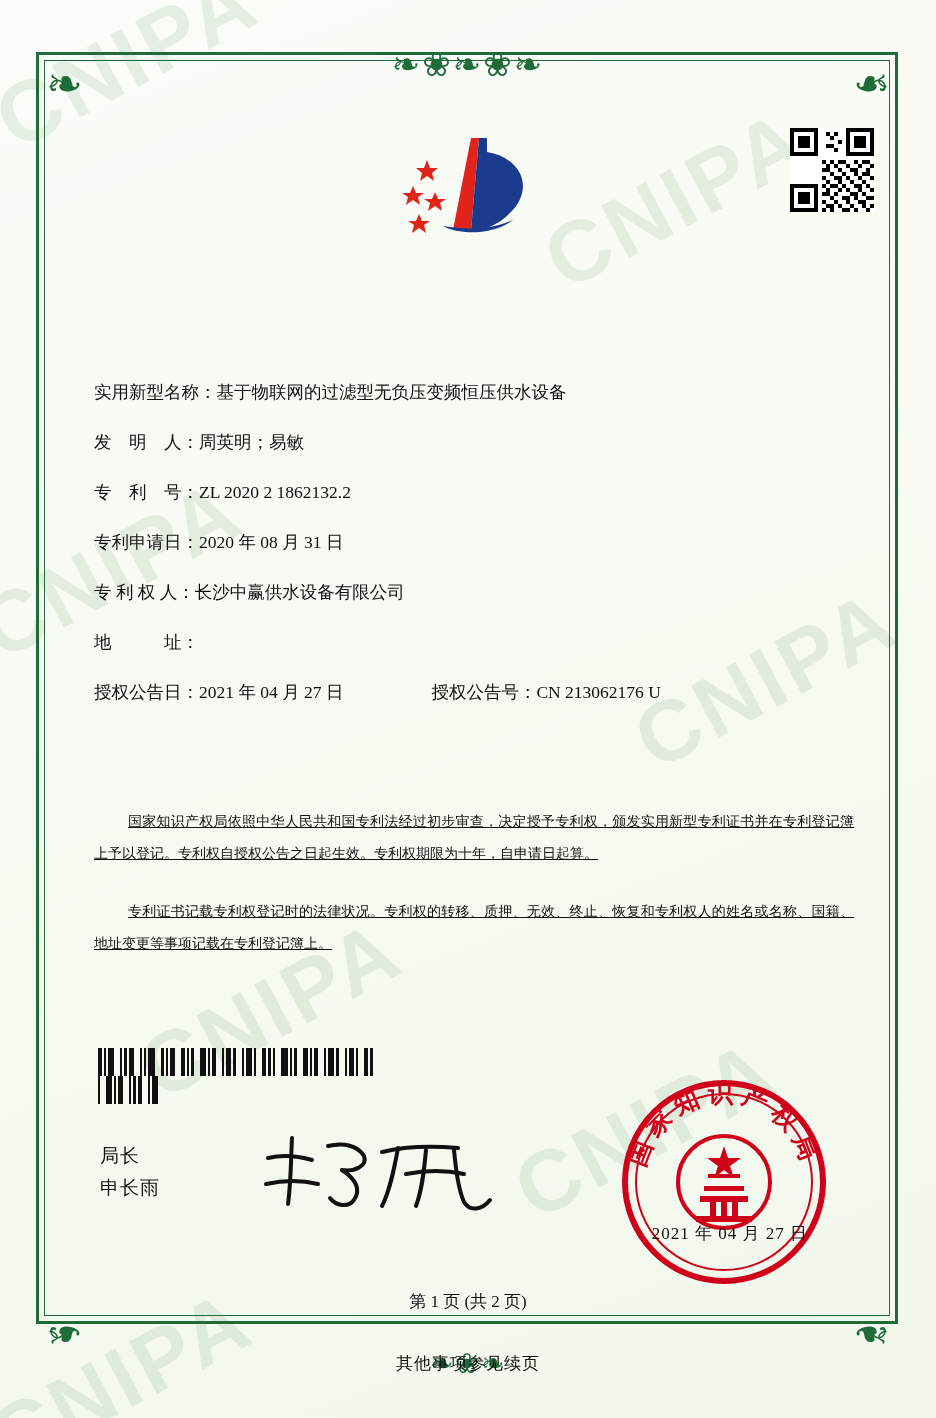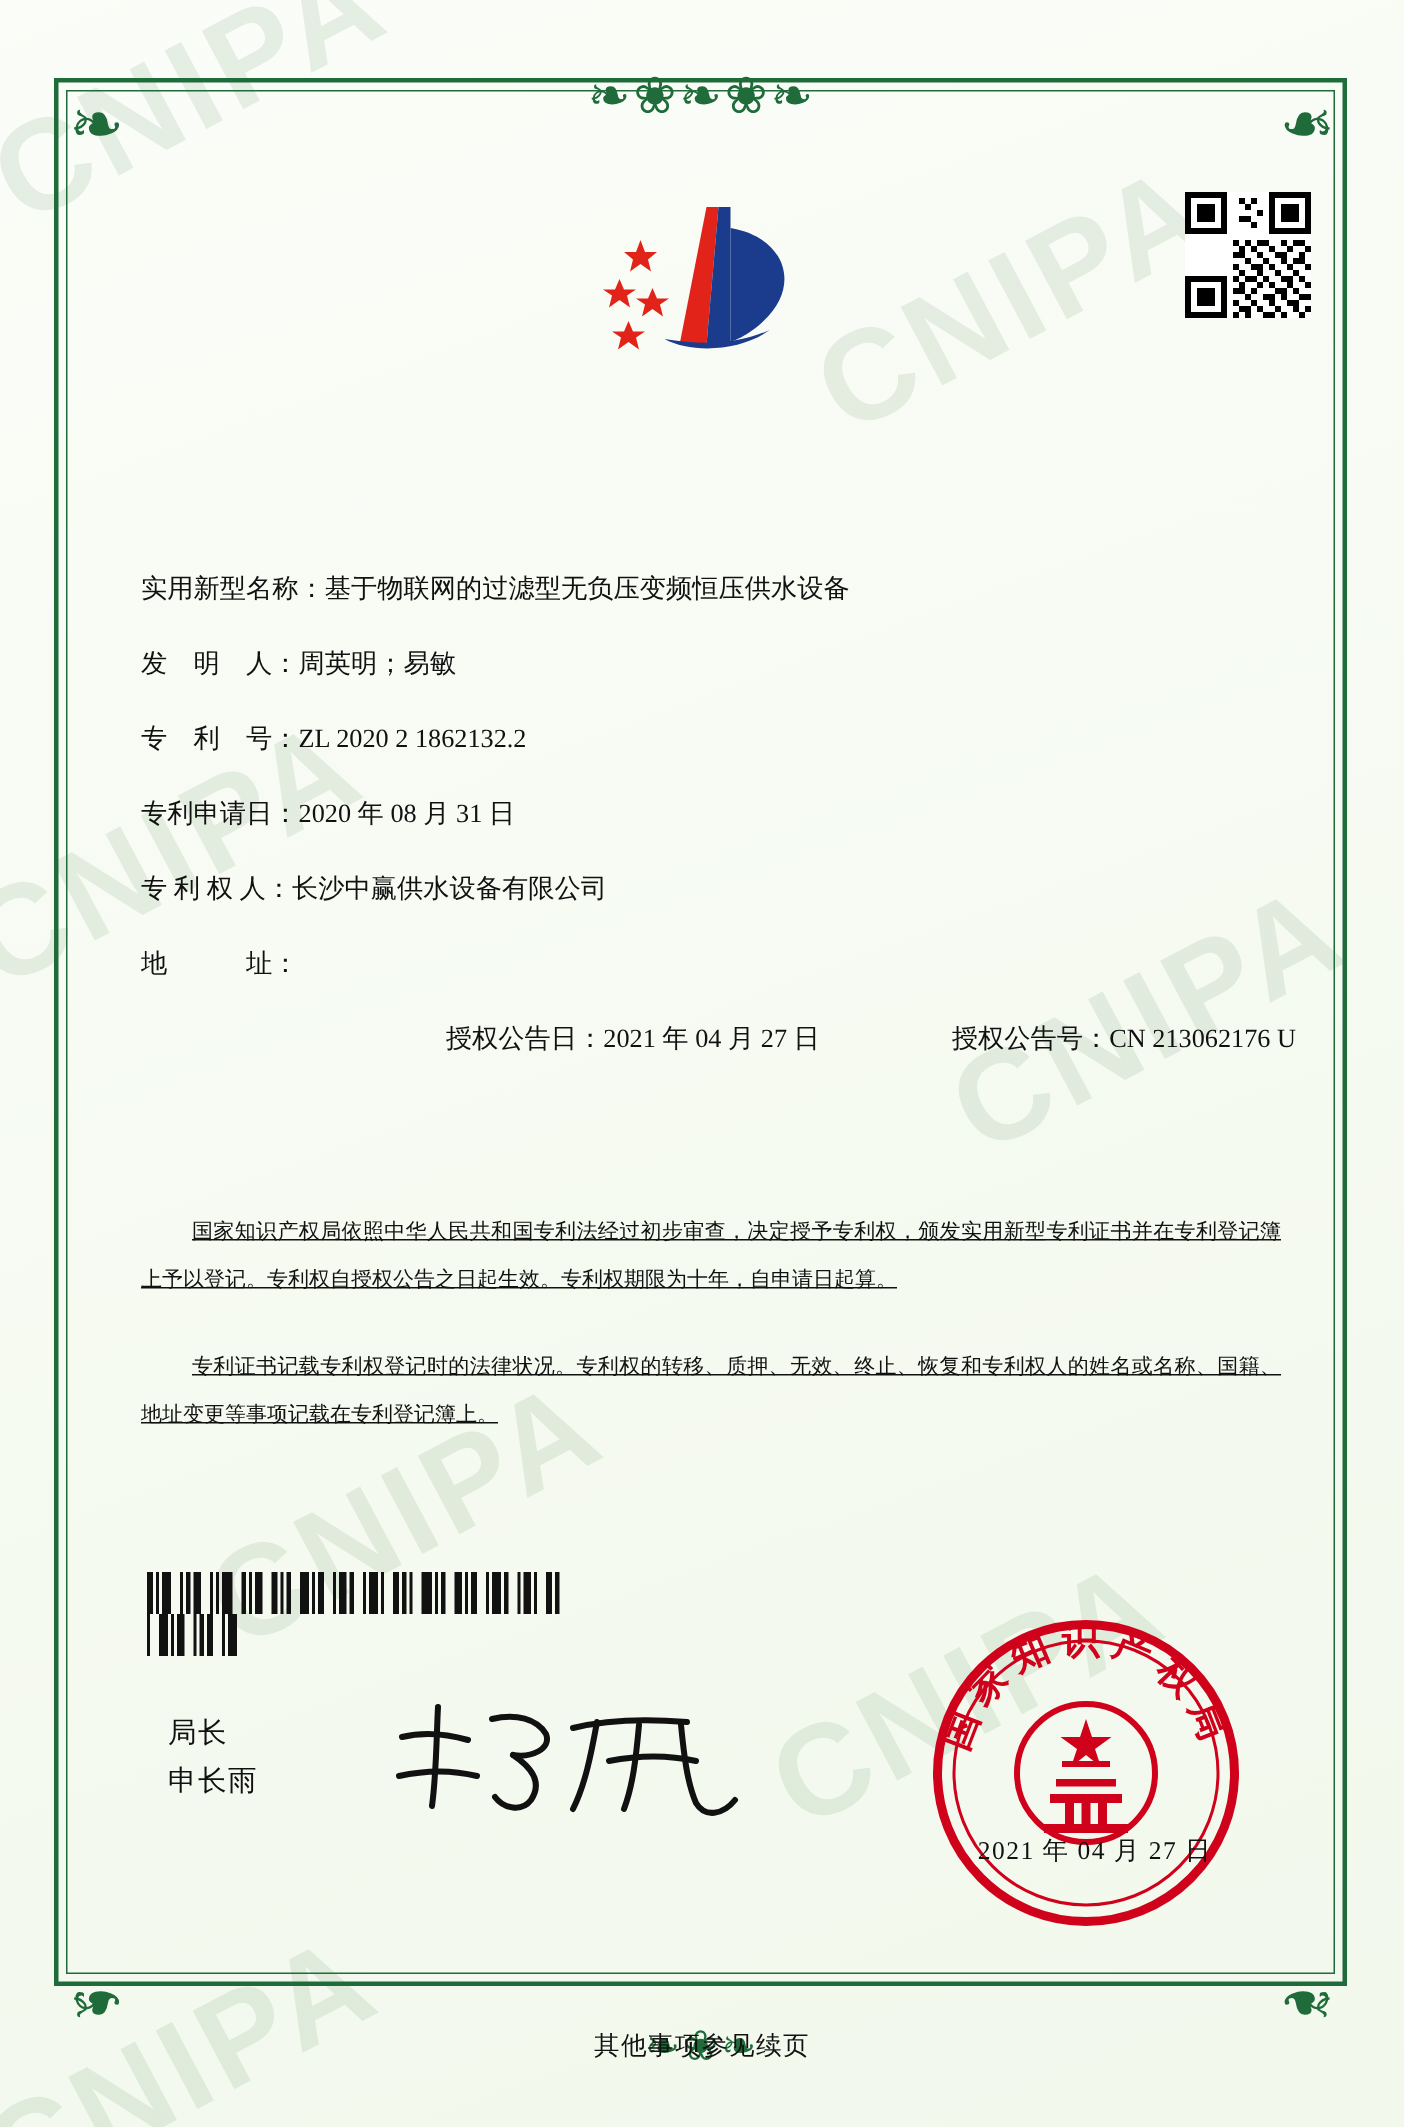--- a/index.html
+++ b/index.html
@@ -144,21 +144,20 @@
     white-space: pre;
     flex: 0 0 auto;
   }
   .field-value {
     white-space: pre;
   }
   .row-two {
     display: flex;
     align-items: baseline;
     margin-bottom: 18px;
-    justify-content: flex-end;
   }
   .row-two .col2 { margin-left: 88px; }
 
   .para {
     position: absolute;
     left: 94px;
     width: 760px;
     font-size: 14px;
     line-height: 32px;
     color: #111;
@@ -179,21 +178,21 @@
   .barcode span {
     display: inline-block;
     background: #111;
     height: 28px;
     margin-right: 2px;
     vertical-align: top;
   }
 
   .director-block {
     position: absolute;
-    left: 112px;
+    left: 100px;
     top: 1140px;
     font-size: 19px;
     line-height: 32px;
     color: #111;
     letter-spacing: 1px;
   }
   .signature {
     position: absolute;
     left: 258px;
     top: 1126px;
@@ -445,14 +444,15 @@
       <rect x="112" y="124" width="6" height="14"></rect>
       <rect x="76" y="138" width="56" height="6"></rect>
     </g>
     <path id="sealArc" d="M 24 104 A 80 80 0 0 1 184 104" fill="none"></path>
     <text font-family="'Liberation Serif', serif" font-size="25" font-weight="bold" fill="#d0021b" letter-spacing="7">
       <textPath href="#sealArc" startOffset="50%" text-anchor="middle">国家知识产权局</textPath>
     </text>
   </svg>
 
   <div class="seal-date">2021 年 04 月 27 日</div>
+  <div class="page-num">第 1 页 (共 2 页)</div>
   <div class="footnote">其他事项参见续页</div>
 </div>
 
 </body></html>

